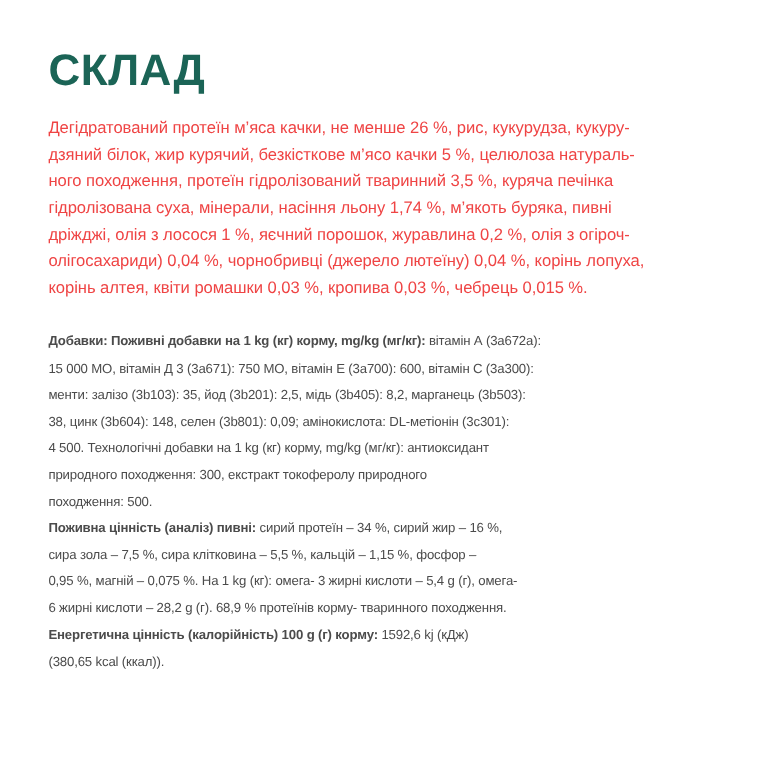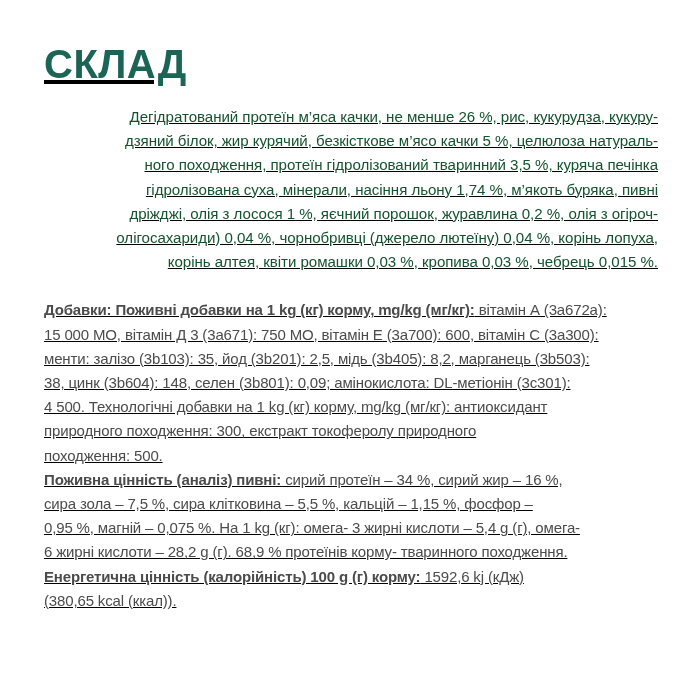--- a/index.html
+++ b/index.html
@@ -12,52 +12,50 @@
     background: #ffffff;
     font-family: "Liberation Sans", "DejaVu Sans", sans-serif;
     overflow: hidden;
   }
   .panel {
     position: relative;
     width: 700px;
     height: 700px;
     box-sizing: border-box;
     padding: 42px 42px 0 44px;
-    text-decoration: underline;
   }
   .heading {
     font-size: 40px;
     font-weight: bold;
     letter-spacing: 0.5px;
     color: #1b6456;
     line-height: 44px;
     margin: 0 0 19px 0;
     font-family: "Liberation Sans", "DejaVu Sans", sans-serif;
   }
   .block {
     margin: 0;
     padding: 0;
   }
   .block.ingredients {
-    color: #14532d;
+    color: #ef4444;
     margin-bottom: 24px;
-    text-align: right;
   }
   .block.analysis {
     color: #4b4b4b;
   }
   .ln {
     display: block;
     font-size: 15.1px;
     line-height: 24.2px;
     white-space: pre;
     letter-spacing: -0.05px;
   }
   .block.analysis .ln {
-    font-size: 15px;
+    font-size: 12px;
     line-height: 24.2px;
     letter-spacing: -0.15px;
   }
   .ln b {
     font-weight: bold;
   }
 </style>
 </head>
 <body>
 

